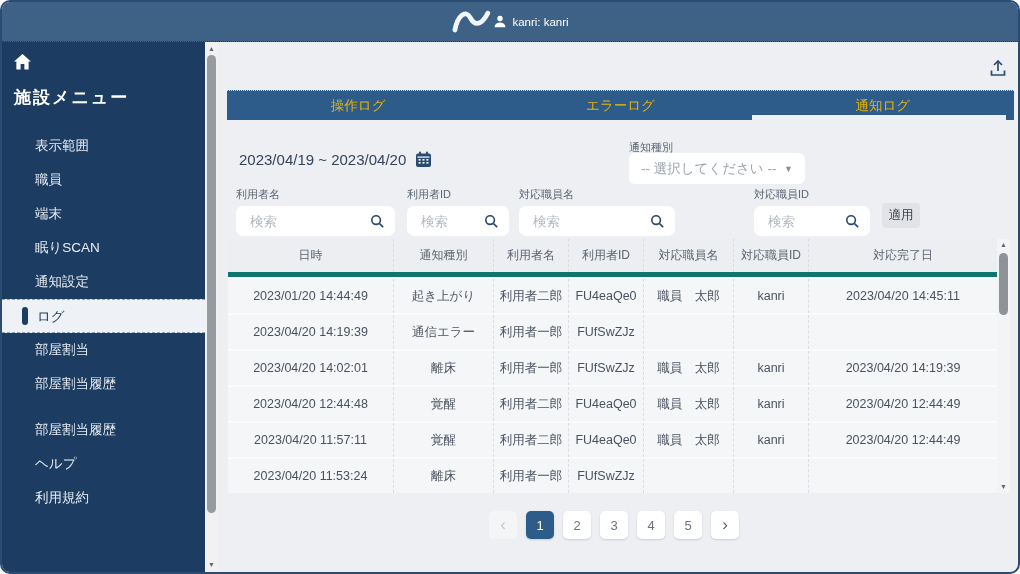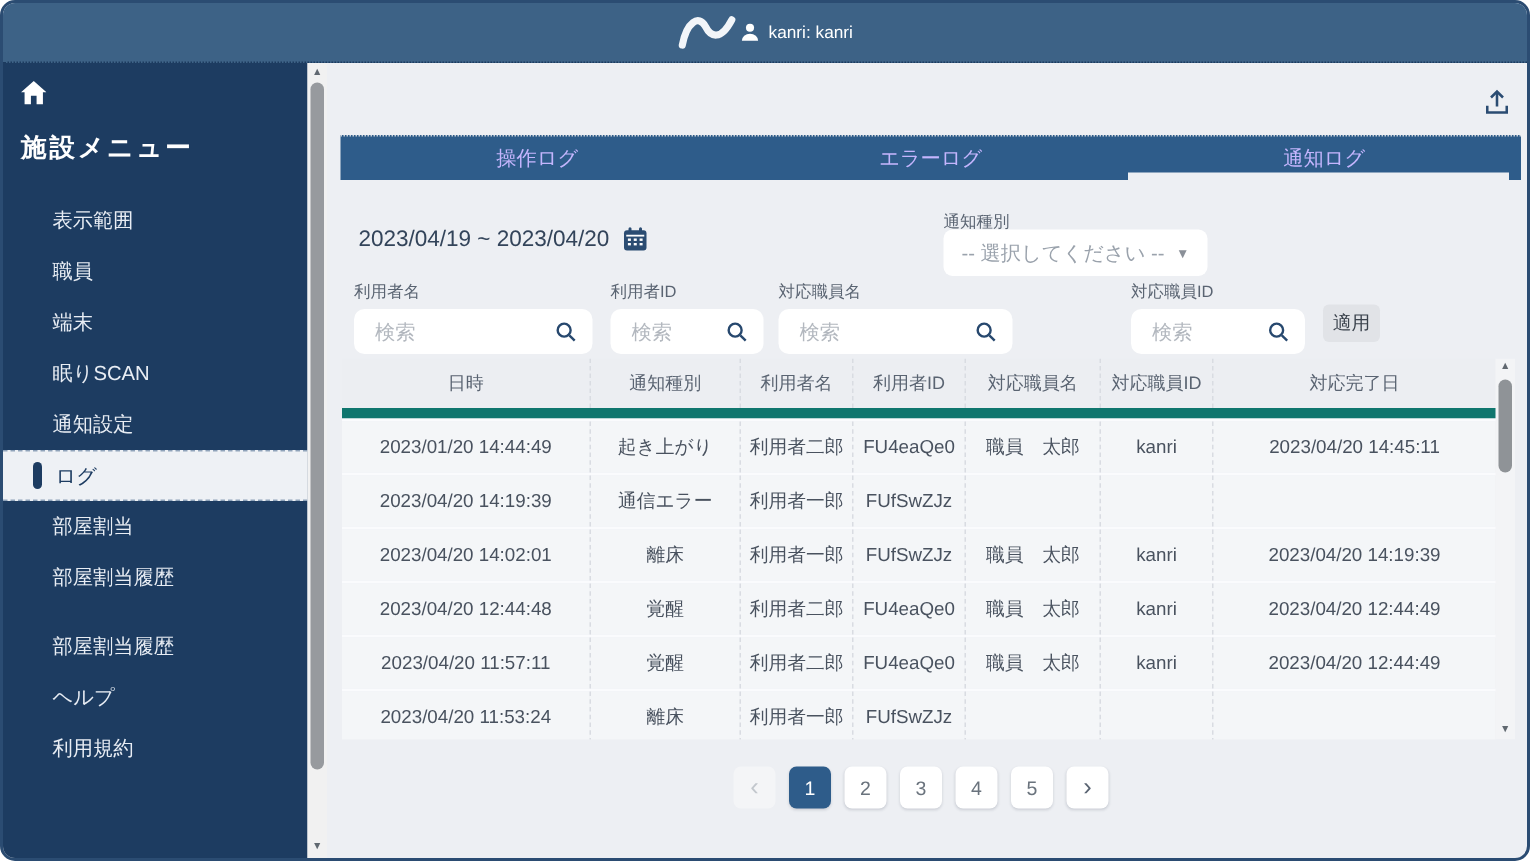--- a/index.html
+++ b/index.html
@@ -50,21 +50,21 @@
   }
   
   .export-btn{position:absolute;top:56px;right:10px;cursor:pointer;}
   
   .tabbar{
     position:absolute;top:88px;left:225px;width:787px;height:30px;background:#2e5c8a;
     display:flex;border-top:1px dotted #cfd5dc;
   }
   .tab{
     flex:1;display:flex;align-items:center;justify-content:center;cursor:pointer;
-    color:#c4b5fd;font-size:13.5px;position:relative;
+    color:#eab308;font-size:13.5px;position:relative;
   }
   .tab.active::after{
     content:"";position:absolute;left:0;right:8px;bottom:0;height:5px;background:#edeff3;
   }
   
   .date-range{
     position:absolute;top:149px;left:237px;display:flex;align-items:center;gap:9px;
     font-size:15px;color:#33445a;cursor:pointer;
   }
   .notif-label{position:absolute;top:138px;left:627px;font-size:11px;color:#5a6472;}
@@ -100,21 +100,21 @@
   .trow{display:flex;}
   .trow .cell{
     display:flex;align-items:center;justify-content:center;
     font-size:12.5px;color:#49525f;border-left:1px dashed #d9dce2;
     overflow:hidden;white-space:nowrap;
   }
   .trow .cell.col0{border-left:none;}
   .thead .cell{font-size:12px;color:#5a6472;background:#eceef2;height:33px;}
   .tbody .trow .cell{background:#f4f6f8;height:34px;}
   .tbody .trow{border-top:2px solid #fafbfd;}
-  .thead{border-bottom:7px solid #0f766e;}
+  .thead{border-bottom:5px solid #0f766e;}
   .col0{width:165px;} .col1{width:100px;} .col2{width:75px;} .col3{width:75px;}
   .col4{width:90px;} .col5{width:75px;} .col6{width:189px;}
   .tbl-scroll{
     position:absolute;right:0;top:0;width:13px;height:254px;background:#f3f4f6;
   }
   .tbl-scroll .arrow.up{top:1px;} .tbl-scroll .arrow.down{bottom:1px;}
   .tbl-scroll .thumb{
     position:absolute;left:2px;right:2px;top:14px;height:62px;background:#8f9397;border-radius:5px;cursor:pointer;
   }
   

